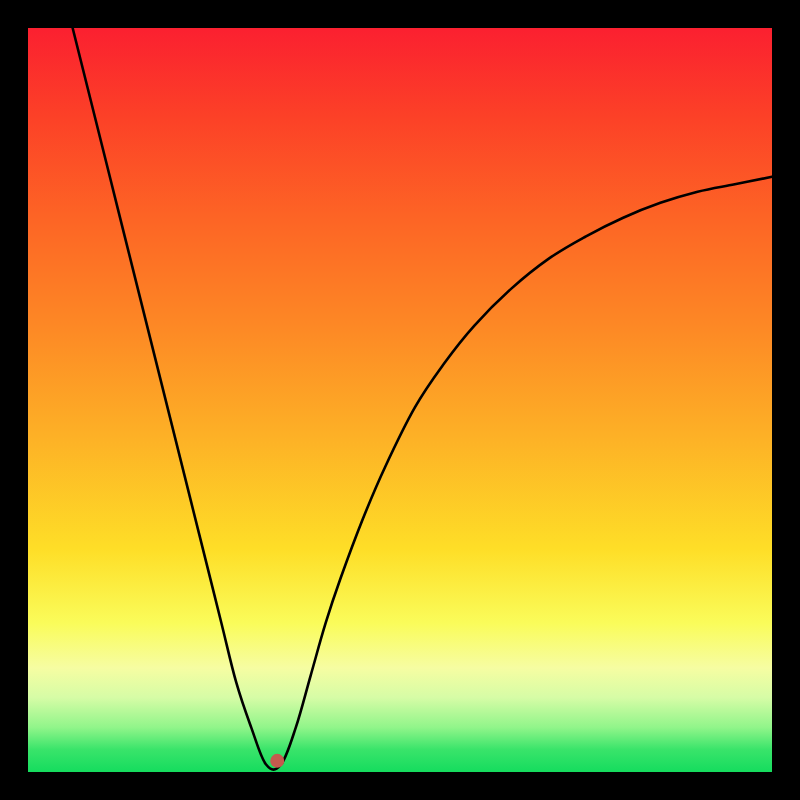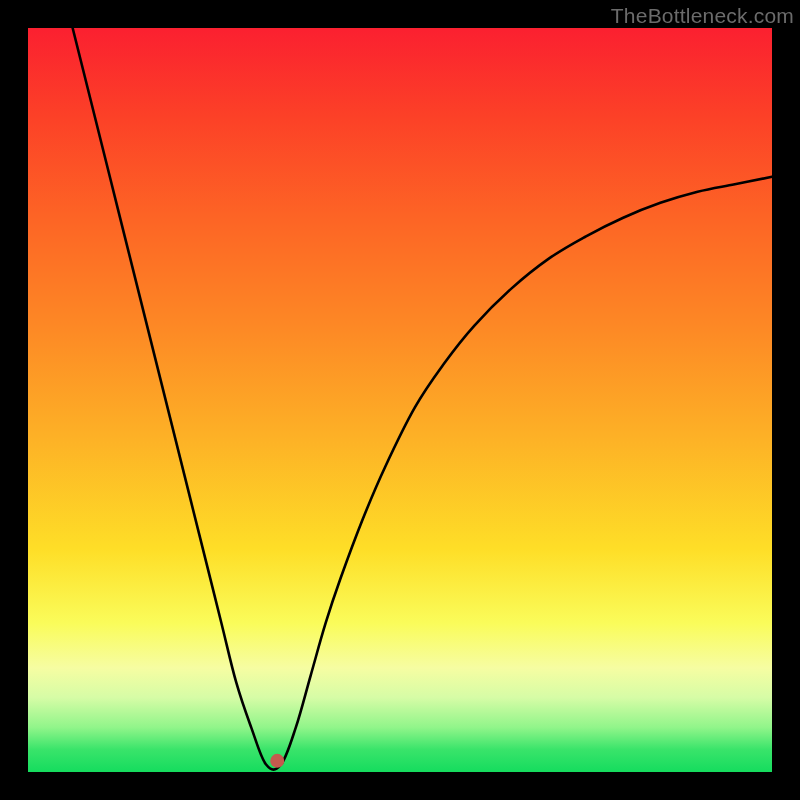--- a/index.html
+++ b/index.html
@@ -55,21 +55,20 @@
     color: #6b6b6b;
     font-size: 21px;
     letter-spacing: 0.2px;
     user-select: none;
   }
 </style>
 </head>
 <body>
 
 <div class="frame">
-  <div class="watermark">TheBottleneck.com</div>
 
   <div class="plot-area">
     <svg class="curve-svg" viewBox="0 0 744 744" preserveAspectRatio="none">
       <g>
         <path id="curve-path" fill="none" stroke="#000" stroke-width="2.6" stroke-linejoin="round" stroke-linecap="round" d="M 44.64 0.00 C 47.32 10.71, 54.16 38.09, 59.52 59.52 C 64.88 80.95, 69.04 97.61, 74.40 119.04 C 79.76 140.47, 83.92 157.13, 89.28 178.56 C 94.64 199.99, 98.80 216.65, 104.16 238.08 C 109.52 259.51, 113.68 276.17, 119.04 297.60 C 124.40 319.03, 128.56 335.69, 133.92 357.12 C 139.28 378.55, 143.44 395.21, 148.80 416.64 C 154.16 438.07, 158.32 454.73, 163.68 476.16 C 169.04 497.59, 173.20 514.25, 178.56 535.68 C 183.92 557.11, 188.08 573.77, 193.44 595.20 C 198.80 616.63, 202.96 635.97, 208.32 654.72 C 213.68 673.47, 217.84 684.63, 223.20 699.36 C 228.56 714.09, 232.72 729.86, 238.08 736.56 C 243.44 743.26, 247.60 743.26, 252.96 736.56 C 258.32 729.86, 262.48 715.43, 267.84 699.36 C 273.20 683.29, 277.36 666.03, 282.72 647.28 C 288.08 628.53, 292.24 612.61, 297.60 595.20 C 302.96 577.79, 305.78 569.31, 312.48 550.56 C 319.18 531.81, 326.76 511.13, 334.80 491.04 C 342.84 470.95, 347.75 459.05, 357.12 438.96 C 366.49 418.87, 376.17 398.19, 386.88 379.44 C 397.59 360.69, 405.93 349.53, 416.64 334.80 C 427.35 320.07, 434.35 310.99, 446.40 297.60 C 458.45 284.21, 470.21 272.45, 483.60 260.40 C 496.99 248.35, 507.41 240.01, 520.80 230.64 C 534.19 221.27, 544.61 215.69, 558.00 208.32 C 571.39 200.95, 581.81 195.75, 595.20 189.72 C 608.59 183.69, 619.01 179.53, 632.40 174.84 C 645.79 170.15, 656.21 167.03, 669.60 163.68 C 682.99 160.33, 693.41 158.92, 706.80 156.24 C 720.19 153.56, 737.30 150.14, 744.00 148.80"></path>
       </g>
       <circle id="marker-dot" cx="249.24" cy="732.84" r="7" fill="#c55a4e"></circle>
     </svg>
   </div>
 </div>

